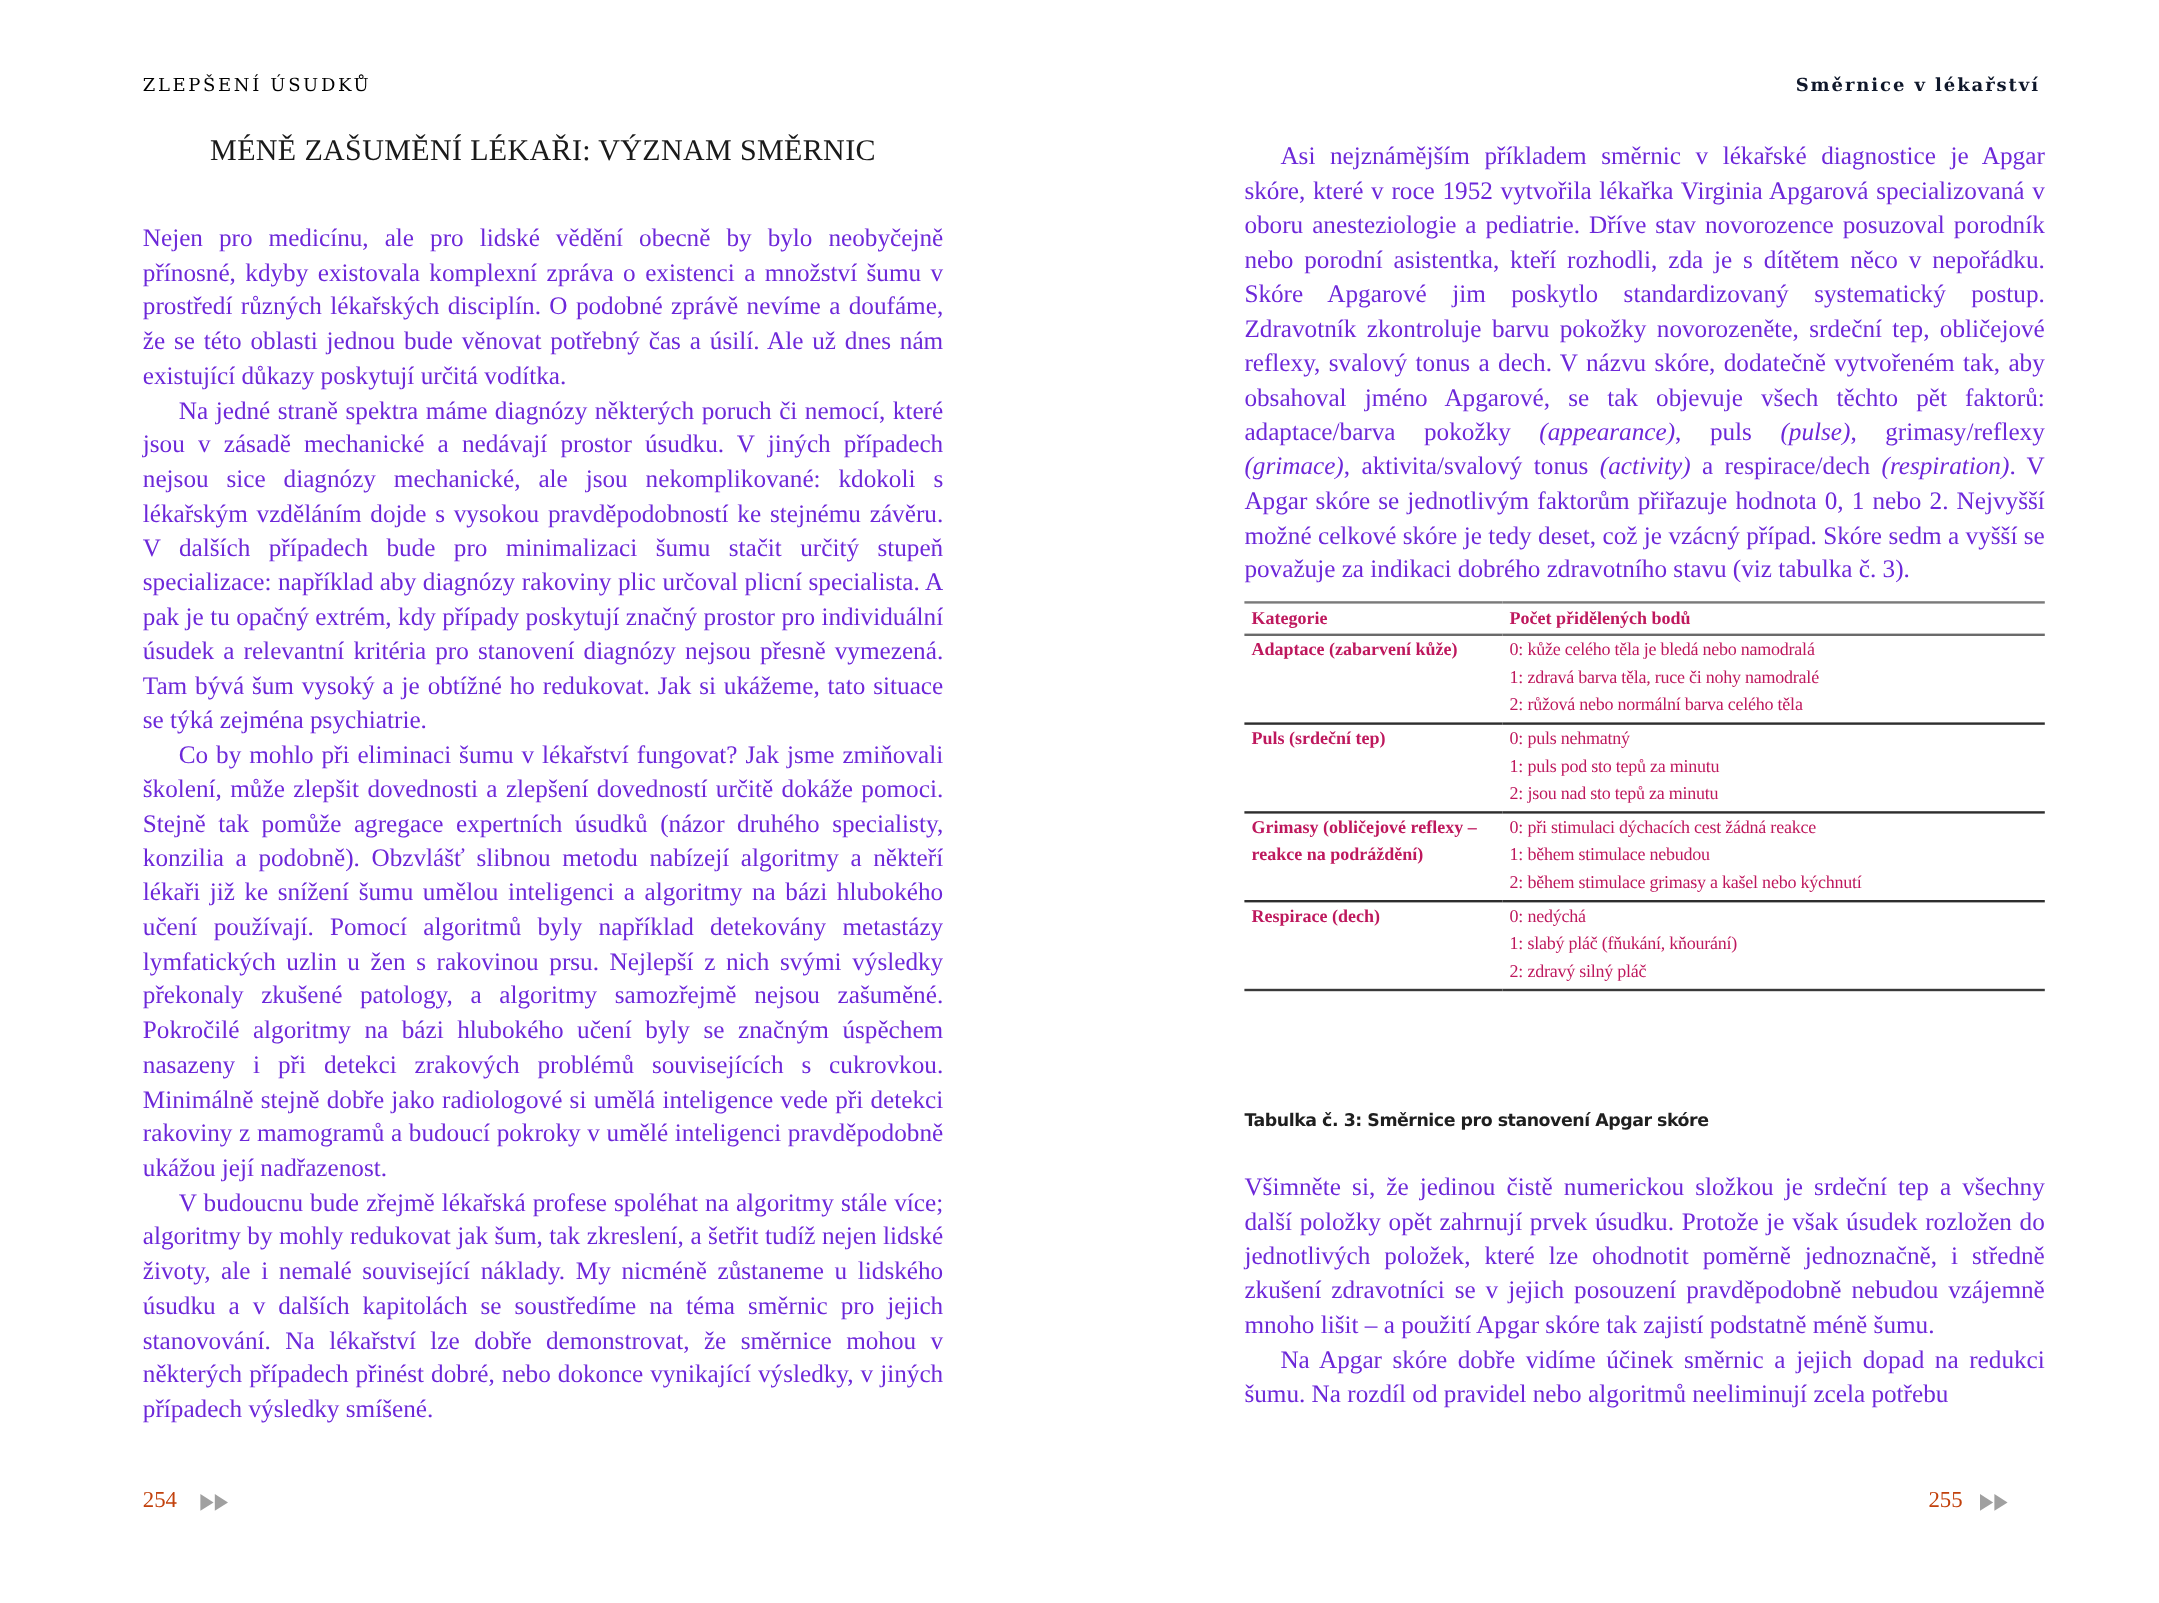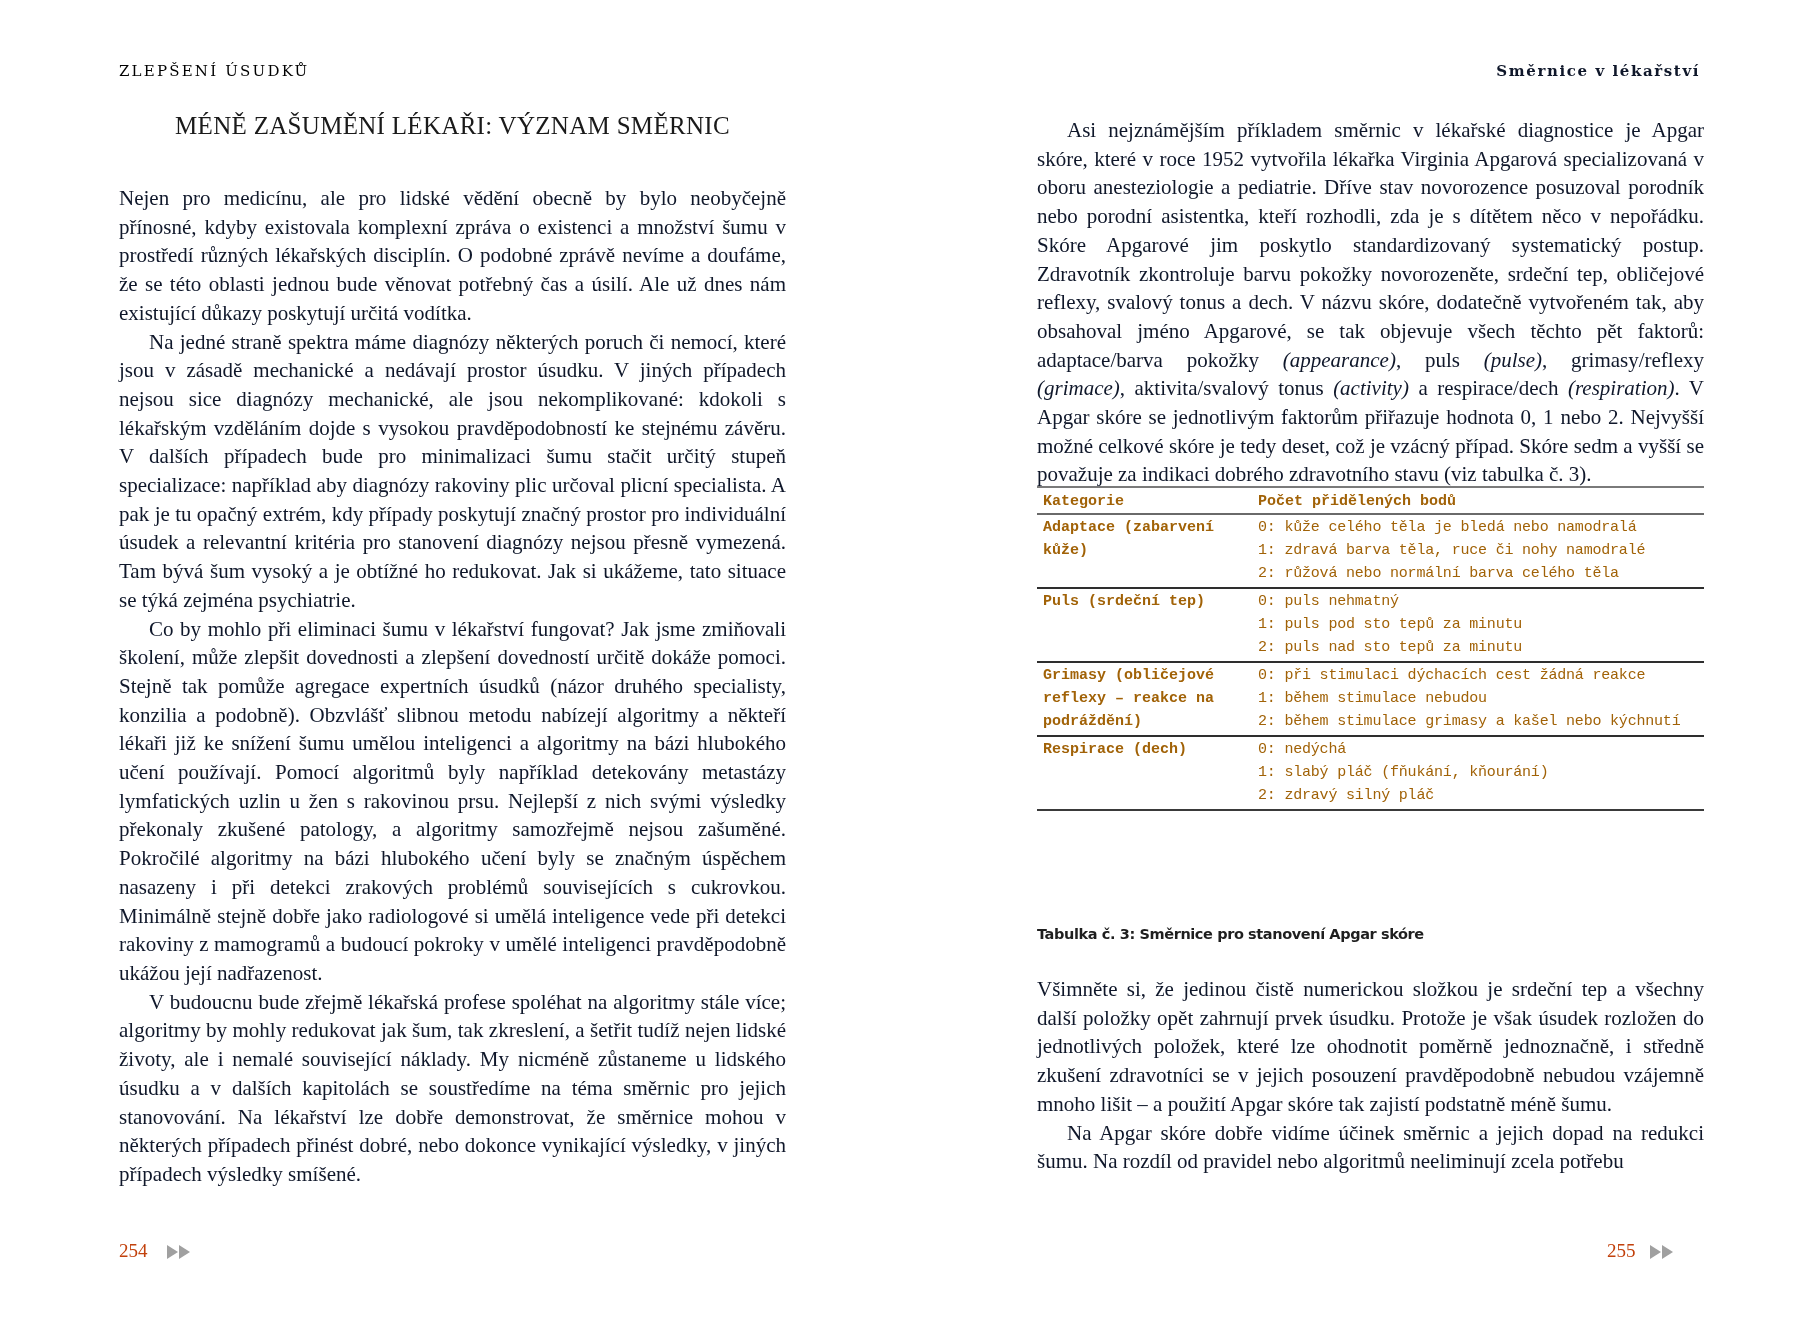--- a/index.html
+++ b/index.html
@@ -15,33 +15,33 @@
   .running-head-right {
     position: absolute; right: 99px; top: 62px;
     font-family: "DejaVu Serif", serif; font-size: 15px; font-weight: bold; letter-spacing: 1.6px; color: #0f172a;
   }
   .chapter-title {
     position: absolute; left: 119px; width: 667px; top: 112px; text-align: center;
     font-family: Liberation Serif, serif; font-size: 25px; letter-spacing: 0.3px; color: #1a1a1a;
   }
   .body-text {
     position: absolute; font-family: "Liberation Serif", serif; font-size: 21px; line-height: 28.7px;
-    text-align: justify; hyphens: manual; color: #0f172a;
+    text-align: justify; hyphens: manual; color: #6d28d9;
   }
   #left-body { left: 119px; top: 184px; width: 667px; }
   #right-body-1 { left: 137px; top: 116px; width: 667px; }
   #right-body-2 { left: 137px; top: 975px; width: 667px; }
   .body-text p { margin: 0; }
   .body-text p.indent { text-indent: 30px; }
   .body-text i { font-style: italic; }
 
   
   .apgar-table {
-    position: absolute; left: 137px; top: 486px; width: 667px; border-collapse: collapse;
-    font-family: Liberation Mono, monospace; font-size: 15px; line-height: 23px; color: #a16207;
+    position: absolute; left: 137px; top: 501px; width: 667px; border-collapse: collapse;
+    font-family: Liberation Serif, serif; font-size: 15px; line-height: 23px; color: #be185d;
   }
   .apgar-table { border-top: 2px solid #7a7a7a; border-bottom: 2px solid #3a3a3a; }
   .apgar-table th { text-align: left; font-weight: bold; padding: 2px 6px 0 6px; border-bottom: 2px solid #6a6a6a; font-size: 15px; }
   .apgar-table td { vertical-align: top; padding: 1px 6px 2px 6px; }
   .apgar-table tr.row td { border-bottom: 2px solid #2e2e2e; }
   .apgar-table tr.row:last-child td { border-bottom: none; }
   .apgar-table .col-cat { width: 203px; font-weight: bold; }
   .apgar-table .line { display: block; letter-spacing: -0.2px; }
   .table-caption {
     position: absolute; left: 137px; top: 926px;
@@ -98,21 +98,21 @@
             <span class="line">0: kůže celého těla je bledá nebo namodralá</span>
             <span class="line">1: zdravá barva těla, ruce či nohy namodralé</span>
             <span class="line">2: růžová nebo normální barva celého těla</span>
           </td>
         </tr>
         <tr class="row">
           <td class="col-cat">Puls (srdeční tep)</td>
           <td>
             <span class="line">0: puls nehmatný</span>
             <span class="line">1: puls pod sto tepů za minutu</span>
-            <span class="line">2: puls nad sto tepů za minutu</span>
+            <span class="line">2: jsou nad sto tepů za minutu</span>
           </td>
         </tr>
         <tr class="row">
           <td class="col-cat">Grimasy (obličejové reflexy – reakce na podráždění)</td>
           <td>
             <span class="line">0: při stimulaci dýchacích cest žádná reakce</span>
             <span class="line">1: během stimulace nebudou</span>
             <span class="line">2: během stimulace grimasy a kašel nebo kýchnutí</span>
           </td>
         </tr>

